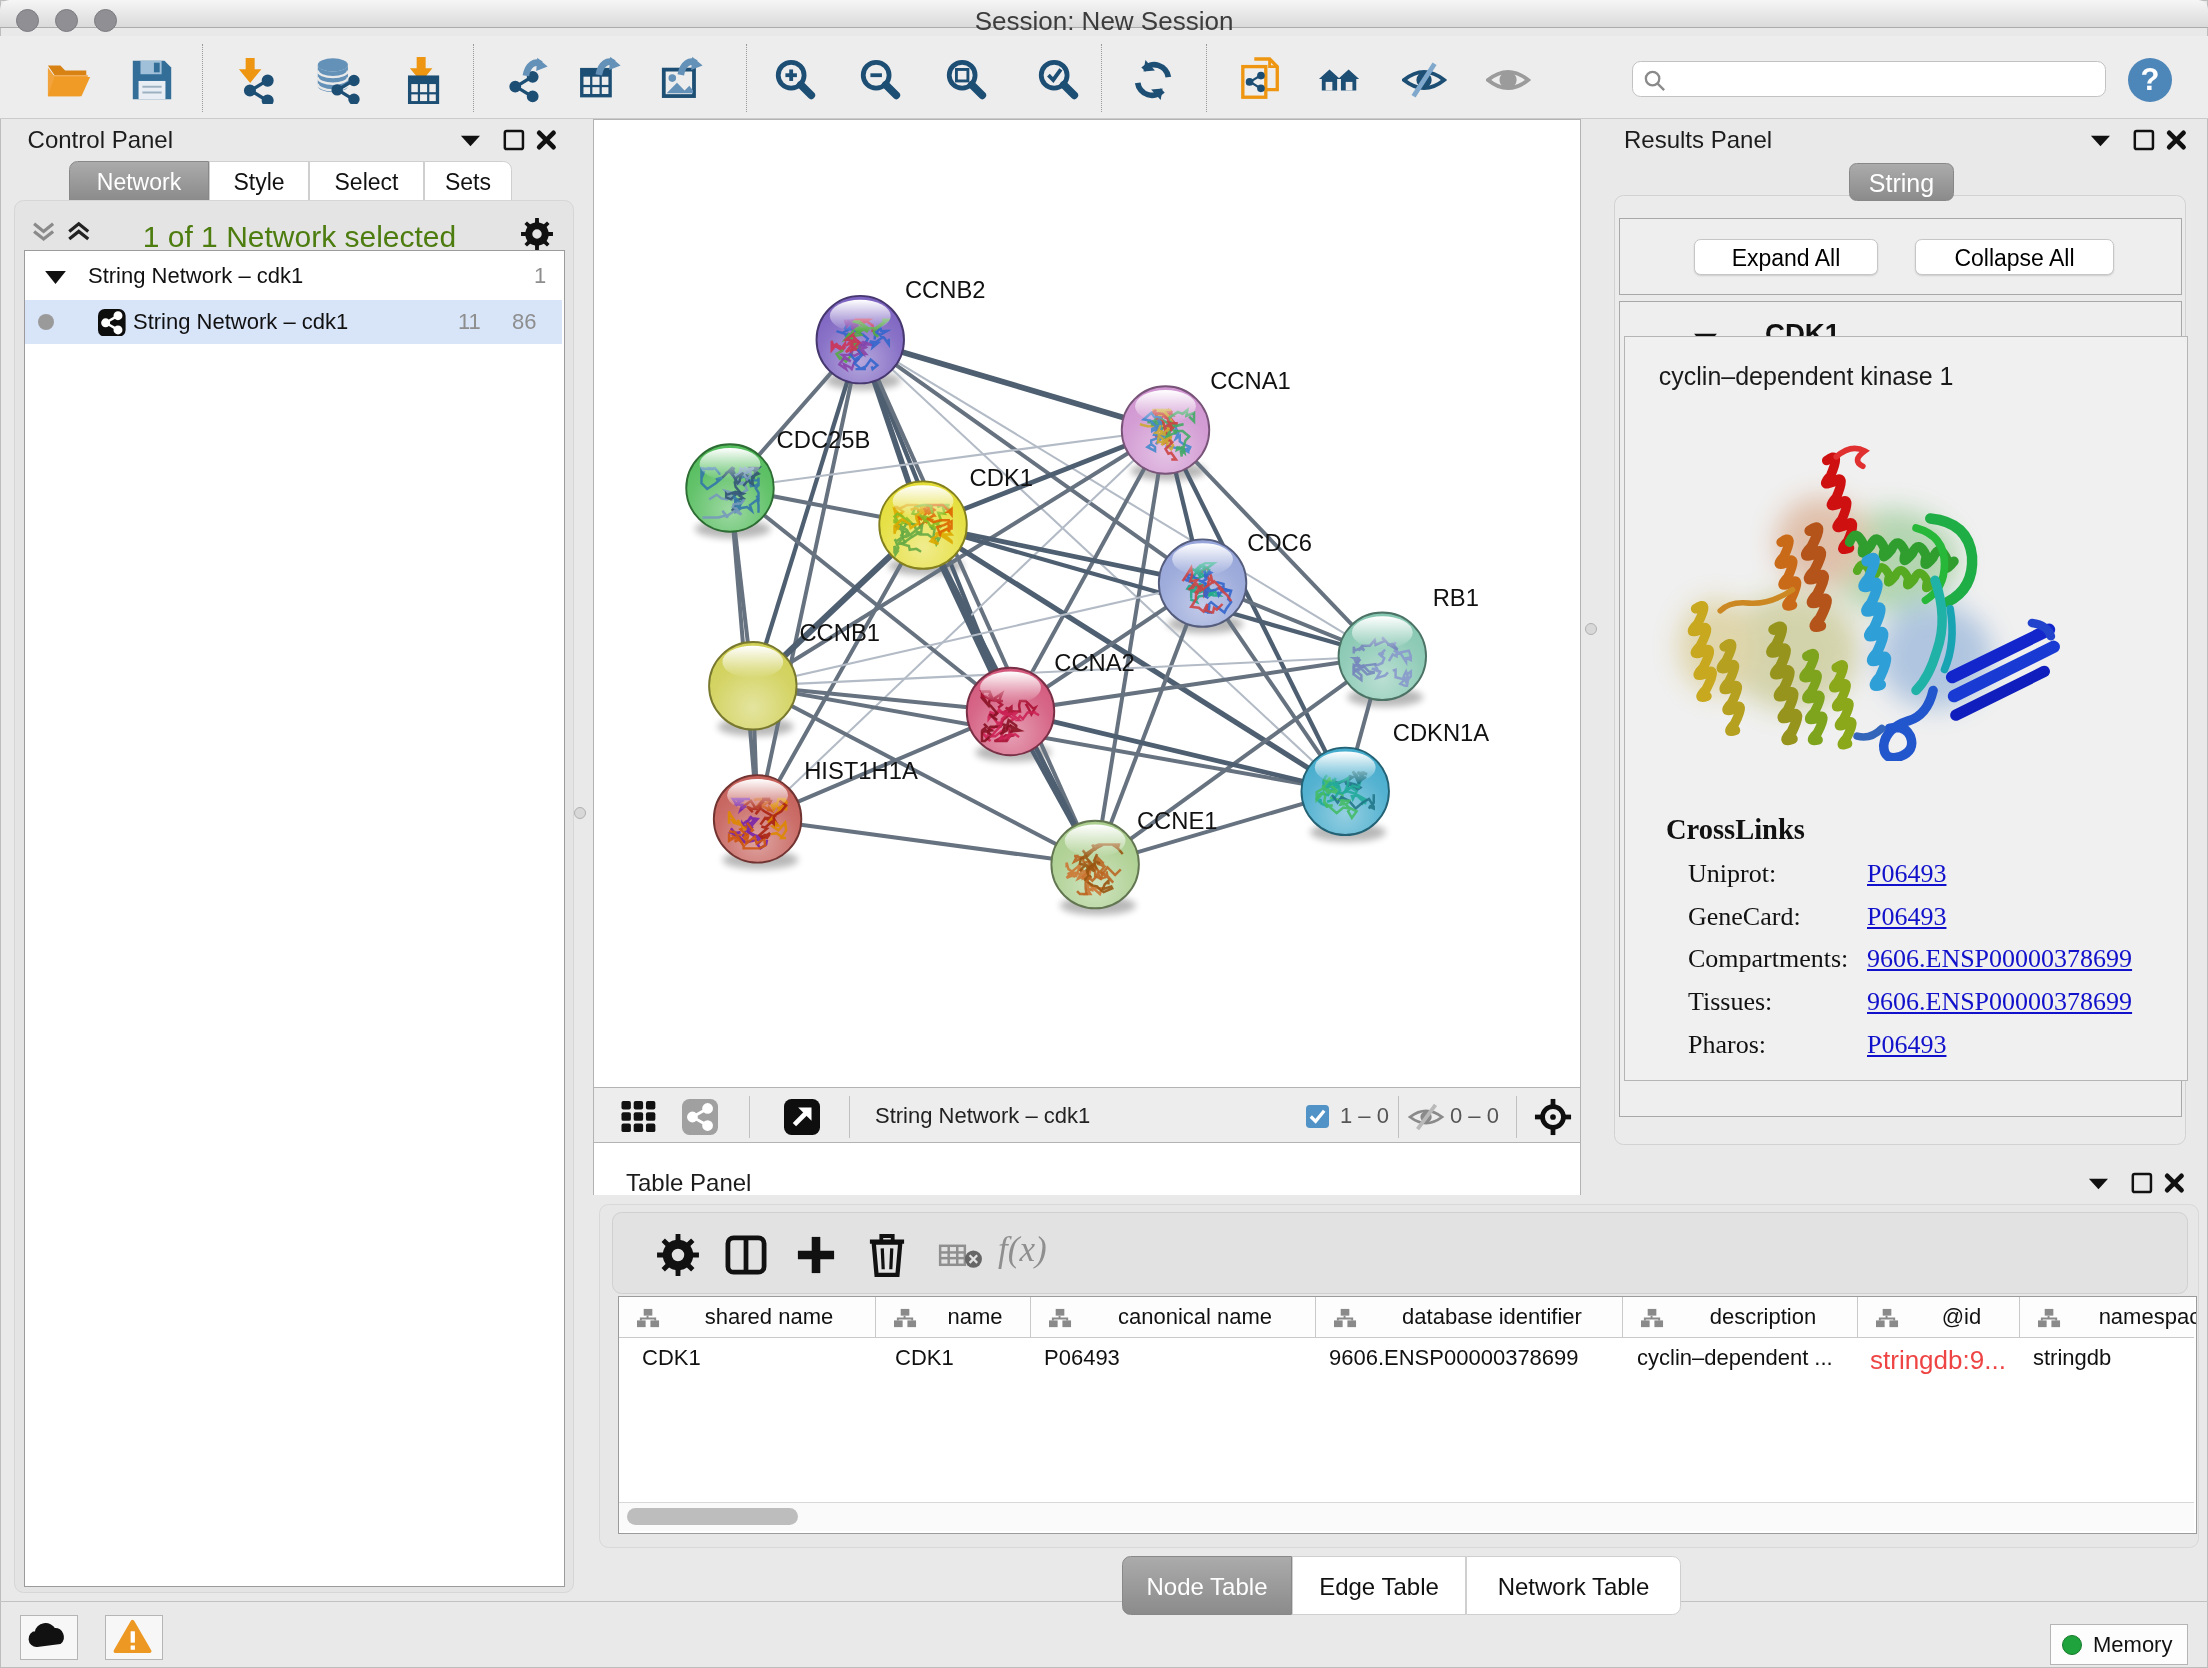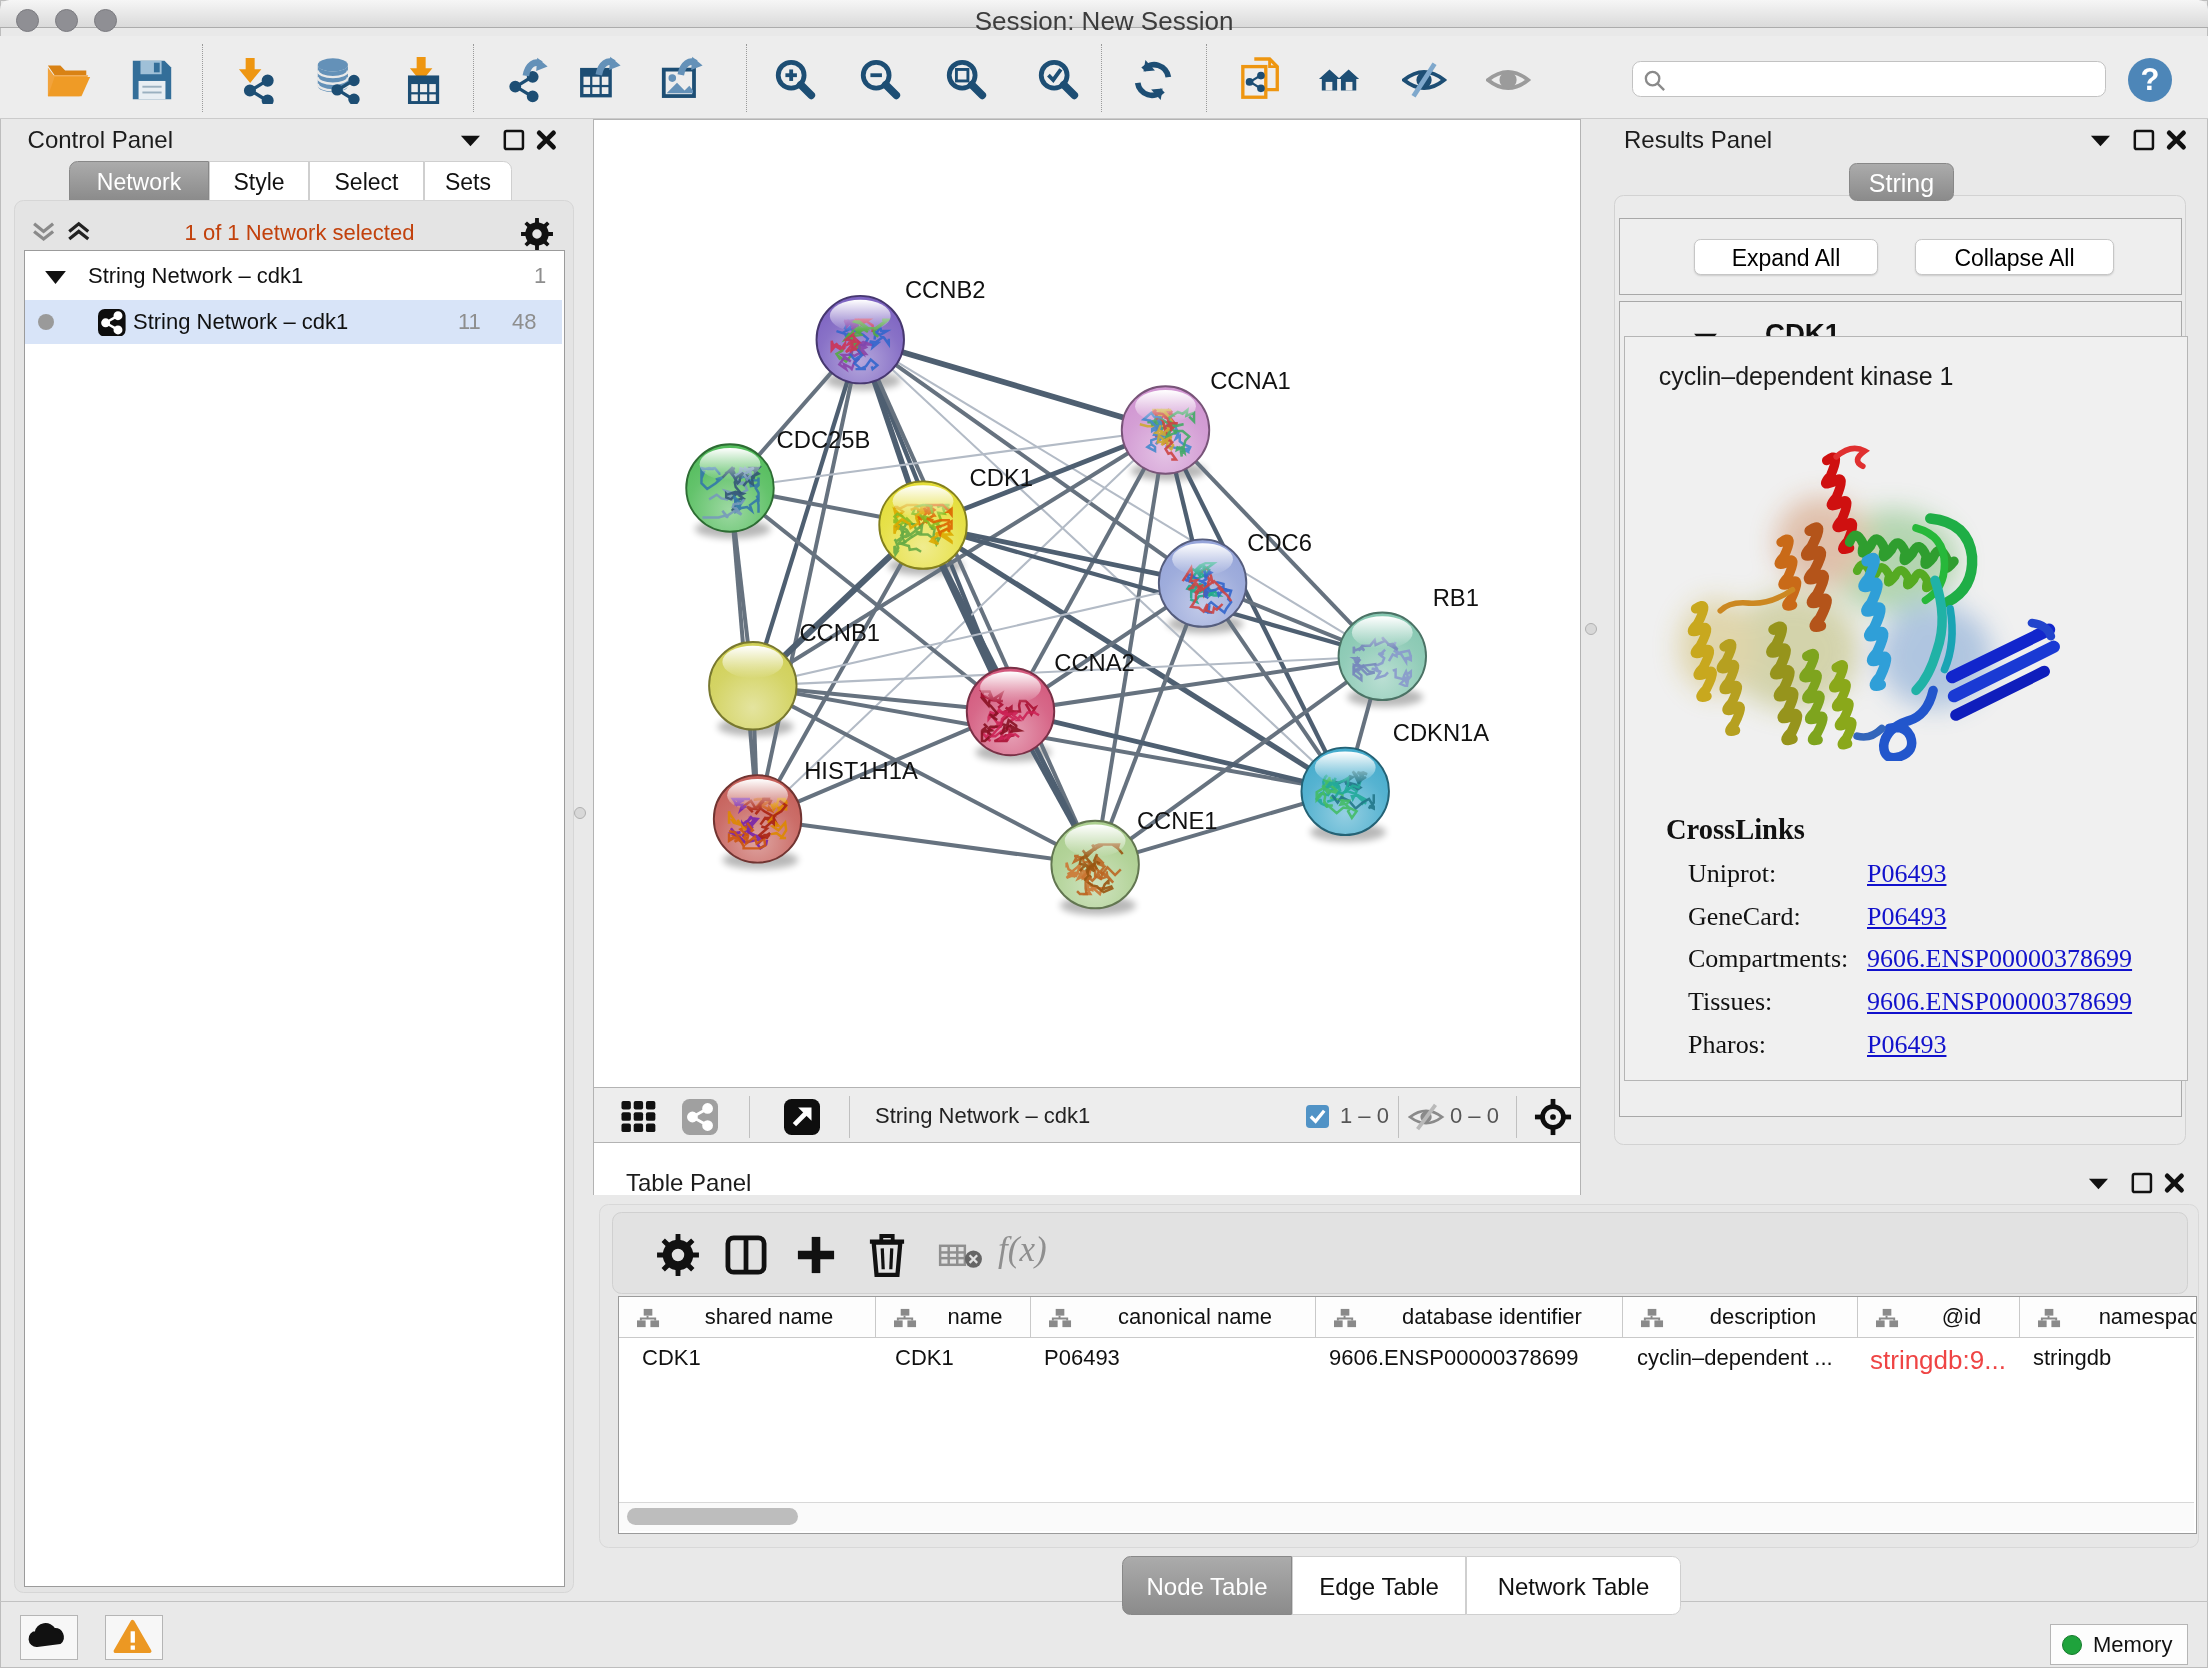--- a/index.html
+++ b/index.html
@@ -175,21 +175,21 @@
 </div>
 <div class="abs" style="left:14.3px;top:200px;width:560px;height:1393px;background:#e4e4e4;border-radius:9.5px;border:1px solid #d6d6d6"></div>
 <svg class="abs" style="left:31px;top:220px" width="67" height="28.5" viewBox="0 0 70 30">
 <g fill="none" stroke="#8a8a8a" stroke-width="3.4">
       <path d="M3,4 L13,12 L23,4 M3,12 L13,20 L23,12"></path>
     </g>
 <g fill="none" stroke="#222" stroke-width="3.4">
       <path d="M40,12 L50,4 L60,12 M40,20 L50,12 L60,20"></path>
     </g>
   </svg>
-<div class="abs" style="left:95px;top:220px;width:409px;text-align:center;font-size:22px;color:#c2410c">1 of 1 Network selected</div>
+<div class="abs" style="left:95px;top:220px;width:409px;text-align:center;font-size:30px;color:#4d7c0f">1 of 1 Network selected</div>
 <svg class="abs" style="left:520px;top:217px" width="34" height="34" viewBox="0 0 36 36">
     <path d="M29.5,13.2 L30.3,15.9 L34.9,16.0 L34.9,20.0 L30.3,20.1 L29.5,22.8 L28.2,25.3 L31.3,28.6 L28.6,31.3 L25.3,28.2 L22.8,29.5 L20.1,30.3 L20.0,34.9 L16.0,34.9 L15.9,30.3 L13.2,29.5 L10.7,28.2 L7.4,31.3 L4.7,28.6 L7.8,25.3 L6.5,22.8 L5.7,20.1 L1.1,20.0 L1.1,16.0 L5.7,15.9 L6.5,13.2 L7.8,10.7 L4.7,7.4 L7.4,4.7 L10.7,7.8 L13.2,6.5 L15.9,5.7 L16.0,1.1 L20.0,1.1 L20.1,5.7 L22.8,6.5 L25.3,7.8 L28.6,4.7 L31.3,7.4 L28.2,10.7 Z M23,18 A5,5 0 1 0 13,18 A5,5 0 1 0 23,18 Z" fill="#111" fill-rule="evenodd"></path>
   </svg>
 <div class="abs" style="left:24px;top:250px;width:541px;height:1337px;background:#fff;border:1.9px solid #9b9b9b">
 <div class="abs" style="left:0;top:4.8px;width:537px;height:44px">
 <svg class="abs" style="left:19px;top:13.3px" width="23" height="17" viewBox="0 0 24 18">
         <path d="M1,2 L23,2 L12,16 Z" fill="#111"></path>
       </svg>
 <div class="abs" style="left:63px;top:7.6px;font-size:22px;color:#111">String Network – cdk1</div>
 <div class="abs" style="left:509px;top:7.6px;font-size:22px;color:#8e8e8e">1</div>
@@ -201,21 +201,21 @@
         <g stroke="#fff" stroke-width="2.6" fill="#fff">
           <line x1="8" y1="14.5" x2="21" y2="7"></line>
           <line x1="8" y1="14.5" x2="21" y2="22"></line>
           <circle cx="8" cy="14.5" r="3.4"></circle>
           <circle cx="21" cy="7" r="3.4"></circle>
           <circle cx="21" cy="22" r="3.4"></circle>
         </g>
       </svg>
 <div class="abs" style="left:108px;top:8.6px;font-size:22px;color:#111">String Network – cdk1</div>
 <div class="abs" style="left:433px;top:8.6px;font-size:22px;color:#8e8e8e">11</div>
-<div class="abs" style="left:487px;top:8.6px;font-size:22px;color:#8e8e8e">48</div>
+<div class="abs" style="left:487px;top:8.6px;font-size:22px;color:#8e8e8e">86</div>
 </div>
 </div>
 <div class="abs" style="left:574px;top:807px;width:12.4px;height:12.4px;border-radius:50%;background:#d8d8d8;border:1px solid #b0b0b0"></div>
 <div class="abs" style="left:1585px;top:623px;width:12.4px;height:12.4px;border-radius:50%;background:#d8d8d8;border:1px solid #b0b0b0"></div>
 <div class="abs" style="left:1396px;top:1148px;width:12.4px;height:12.4px;border-radius:50%;background:#d8d8d8;border:1px solid #b0b0b0"></div>
 <div class="abs" style="left:593px;top:119px;width:988px;height:1076px;background:#fff;border:1px solid #b3b3b3;border-bottom:none">
 <svg width="988" height="968" viewBox="623 125 1039 1018" style="position:absolute;left:0;top:0">
       <defs>
         <linearGradient id="gloss" x1="0" y1="0" x2="0" y2="1">
           <stop offset="0" stop-color="#ffffff" stop-opacity="1"></stop>

